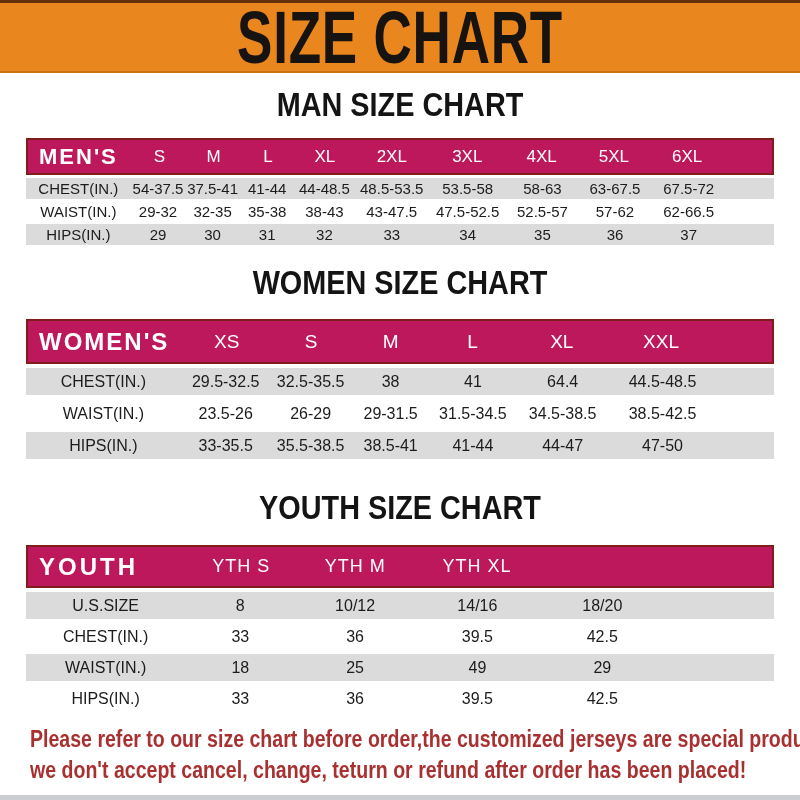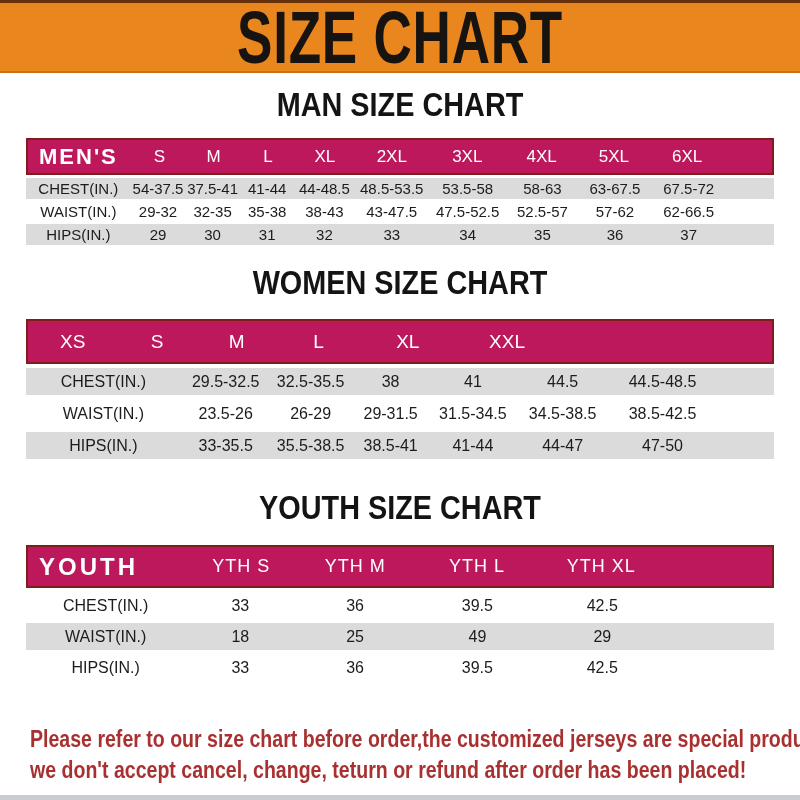--- a/index.html
+++ b/index.html
@@ -153,35 +153,36 @@
       <div class="cell c7">35</div>
       <div class="cell c8">36</div>
       <div class="cell c9">37</div>
       <div class="cell trail"></div>
     </div>
   </div>
 
 <h2 class="h h-women">WOMEN SIZE CHART</h2>
 <div class="tbl t-women">
     <div class="row header-row">
+      <div class="cell c0 label-col">WOMEN'S</div>
       <div class="cell c1">XS</div>
       <div class="cell c2">S</div>
       <div class="cell c3">M</div>
       <div class="cell c4">L</div>
       <div class="cell c5">XL</div>
       <div class="cell c6">XXL</div>
       <div class="cell trail"></div>
     </div>
     <div class="row data-row shaded">
       <div class="cell c0 label-col">CHEST(IN.)</div>
       <div class="cell c1">29.5-32.5</div>
       <div class="cell c2">32.5-35.5</div>
       <div class="cell c3">38</div>
       <div class="cell c4">41</div>
-      <div class="cell c5">44.5</div>
+      <div class="cell c5">64.4</div>
       <div class="cell c6">44.5-48.5</div>
       <div class="cell trail"></div>
     </div>
     <div class="row data-row">
       <div class="cell c0 label-col">WAIST(IN.)</div>
       <div class="cell c1">23.5-26</div>
       <div class="cell c2">26-29</div>
       <div class="cell c3">29-31.5</div>
       <div class="cell c4">31.5-34.5</div>
       <div class="cell c5">34.5-38.5</div>
@@ -199,22 +200,29 @@
       <div class="cell trail"></div>
     </div>
   </div>
 
 <h2 class="h h-youth">YOUTH SIZE CHART</h2>
 <div class="tbl t-youth">
     <div class="row header-row">
       <div class="cell c0 label-col">YOUTH</div>
       <div class="cell c1">YTH S</div>
       <div class="cell c2">YTH M</div>
-      <div class="cell c3">YTH L</div>
       <div class="cell c4">YTH XL</div>
+      <div class="cell trail"></div>
+    </div>
+    <div class="row data-row shaded">
+      <div class="cell c0 label-col">U.S.SIZE</div>
+      <div class="cell c1">8</div>
+      <div class="cell c2">10/12</div>
+      <div class="cell c3">14/16</div>
+      <div class="cell c4">18/20</div>
       <div class="cell trail"></div>
     </div>
     <div class="row data-row">
       <div class="cell c0 label-col">CHEST(IN.)</div>
       <div class="cell c1">33</div>
       <div class="cell c2">36</div>
       <div class="cell c3">39.5</div>
       <div class="cell c4">42.5</div>
       <div class="cell trail"></div>
     </div>

